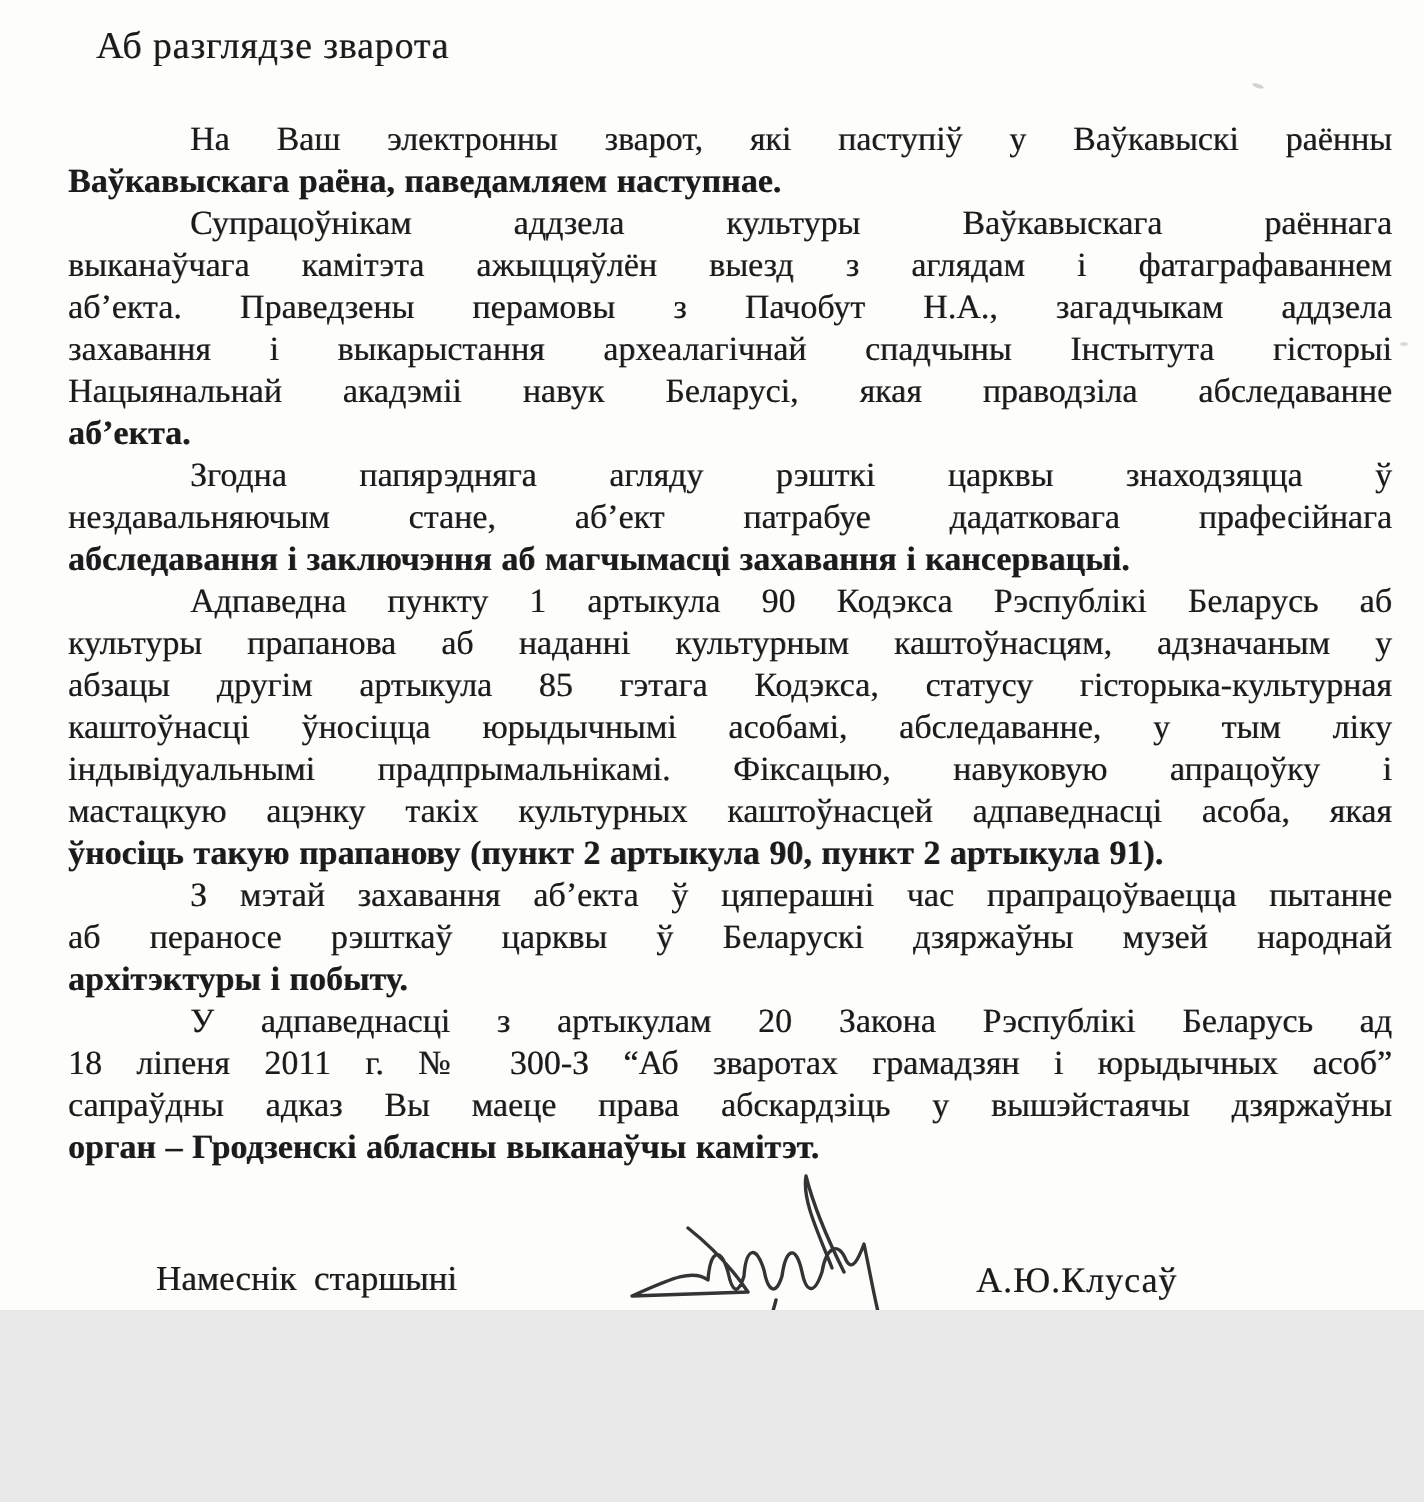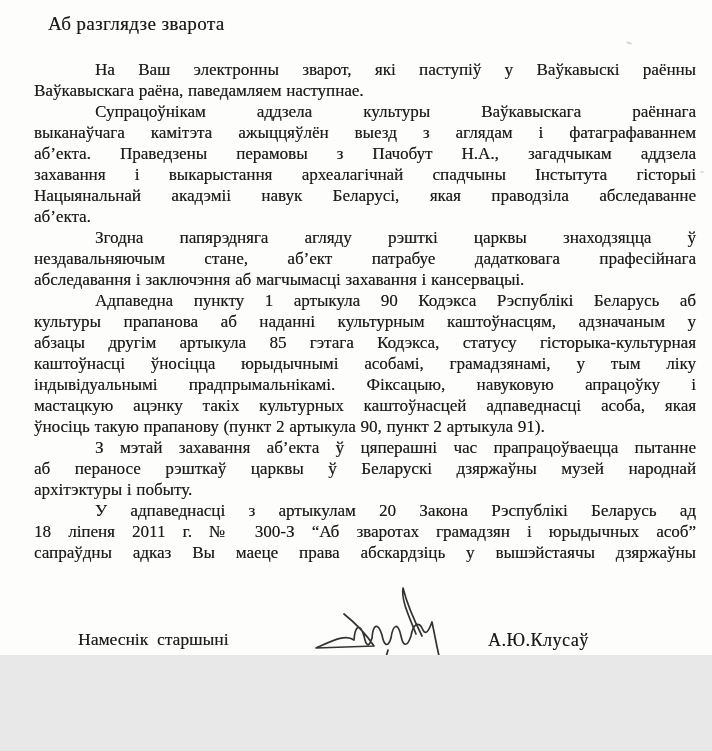--- a/index.html
+++ b/index.html
@@ -40,21 +40,21 @@
     font-size: 17px;
     line-height: 21px;
   }
   .para { margin: 0; }
   .line {
     text-align: justify;
     text-align-last: justify;
     word-spacing: 0.5px;
   }
   .line.first { text-indent: 61px; }
-  .line.last  { text-align-last: left; }
+  .line.last  { text-align-last: left; font-weight: bold; }
 
   .signer-position {
     position: absolute;
     left: 42px;
     top: 629px;
     font-size: 17.5px;
     white-space: pre;
     margin-left: 36px;
   }
   .signer-name {
@@ -122,34 +122,35 @@
       </div>
       <div class="para">
         <div class="line first">Згодна папярэдняга агляду рэшткі царквы знаходзяцца ў</div>
         <div class="line">нездавальняючым стане, аб’ект патрабуе дадатковага прафесійнага</div>
         <div class="line last">абследавання і заключэння аб магчымасці захавання і кансервацыі.</div>
       </div>
       <div class="para">
         <div class="line first">Адпаведна пункту 1 артыкула 90 Кодэкса Рэспублікі Беларусь аб</div>
         <div class="line">культуры прапанова аб наданні культурным каштоўнасцям, адзначаным у</div>
         <div class="line">абзацы другім артыкула 85 гэтага Кодэкса, статусу гісторыка-культурная</div>
-        <div class="line">каштоўнасці ўносіцца юрыдычнымі асобамі, грамадзянамі, у тым ліку</div>
+        <div class="line">каштоўнасці ўносіцца юрыдычнымі асобамі, абследаванне, у тым ліку</div>
         <div class="line">індывідуальнымі прадпрымальнікамі. Фіксацыю, навуковую апрацоўку і</div>
         <div class="line">мастацкую ацэнку такіх культурных каштоўнасцей адпаведнасці асоба, якая</div>
         <div class="line last">ўносіць такую прапанову (пункт 2 артыкула 90, пункт 2 артыкула 91).</div>
       </div>
       <div class="para">
         <div class="line first">З мэтай захавання аб’екта ў цяперашні час прапрацоўваецца пытанне</div>
         <div class="line">аб пераносе рэшткаў царквы ў Беларускі дзяржаўны музей народнай</div>
         <div class="line last">архітэктуры і побыту.</div>
       </div>
       <div class="para">
         <div class="line first">У адпаведнасці з артыкулам 20 Закона Рэспублікі Беларусь ад</div>
         <div class="line">18 ліпеня 2011 г. № 300-З “Аб зваротах грамадзян і юрыдычных асоб”</div>
         <div class="line">сапраўдны адказ Вы маеце права абскардзіць у вышэйстаячы дзяржаўны</div>
+        <div class="line last">орган – Гродзенскі абласны выканаўчы камітэт.</div>
       </div>
     </div>
 
   <div class="signer-position">Намеснік  старшыні</div>
 
   <svg class="signature-svg" viewBox="0 0 170 110" fill="none" xmlns="http://www.w3.org/2000/svg">
     <g stroke="#343434" stroke-width="1.7" stroke-linecap="round" stroke-linejoin="round">
       <path d="M116,56 C109,38 101,22 103,10 C107,26 115,44 122,58"></path>
       <path d="M44,36 C54,44 66,56 74,68 L16,70 C34,62 46,56 54,62
                C55,48 60,44 64,58 C66,68 69,70 72,60

